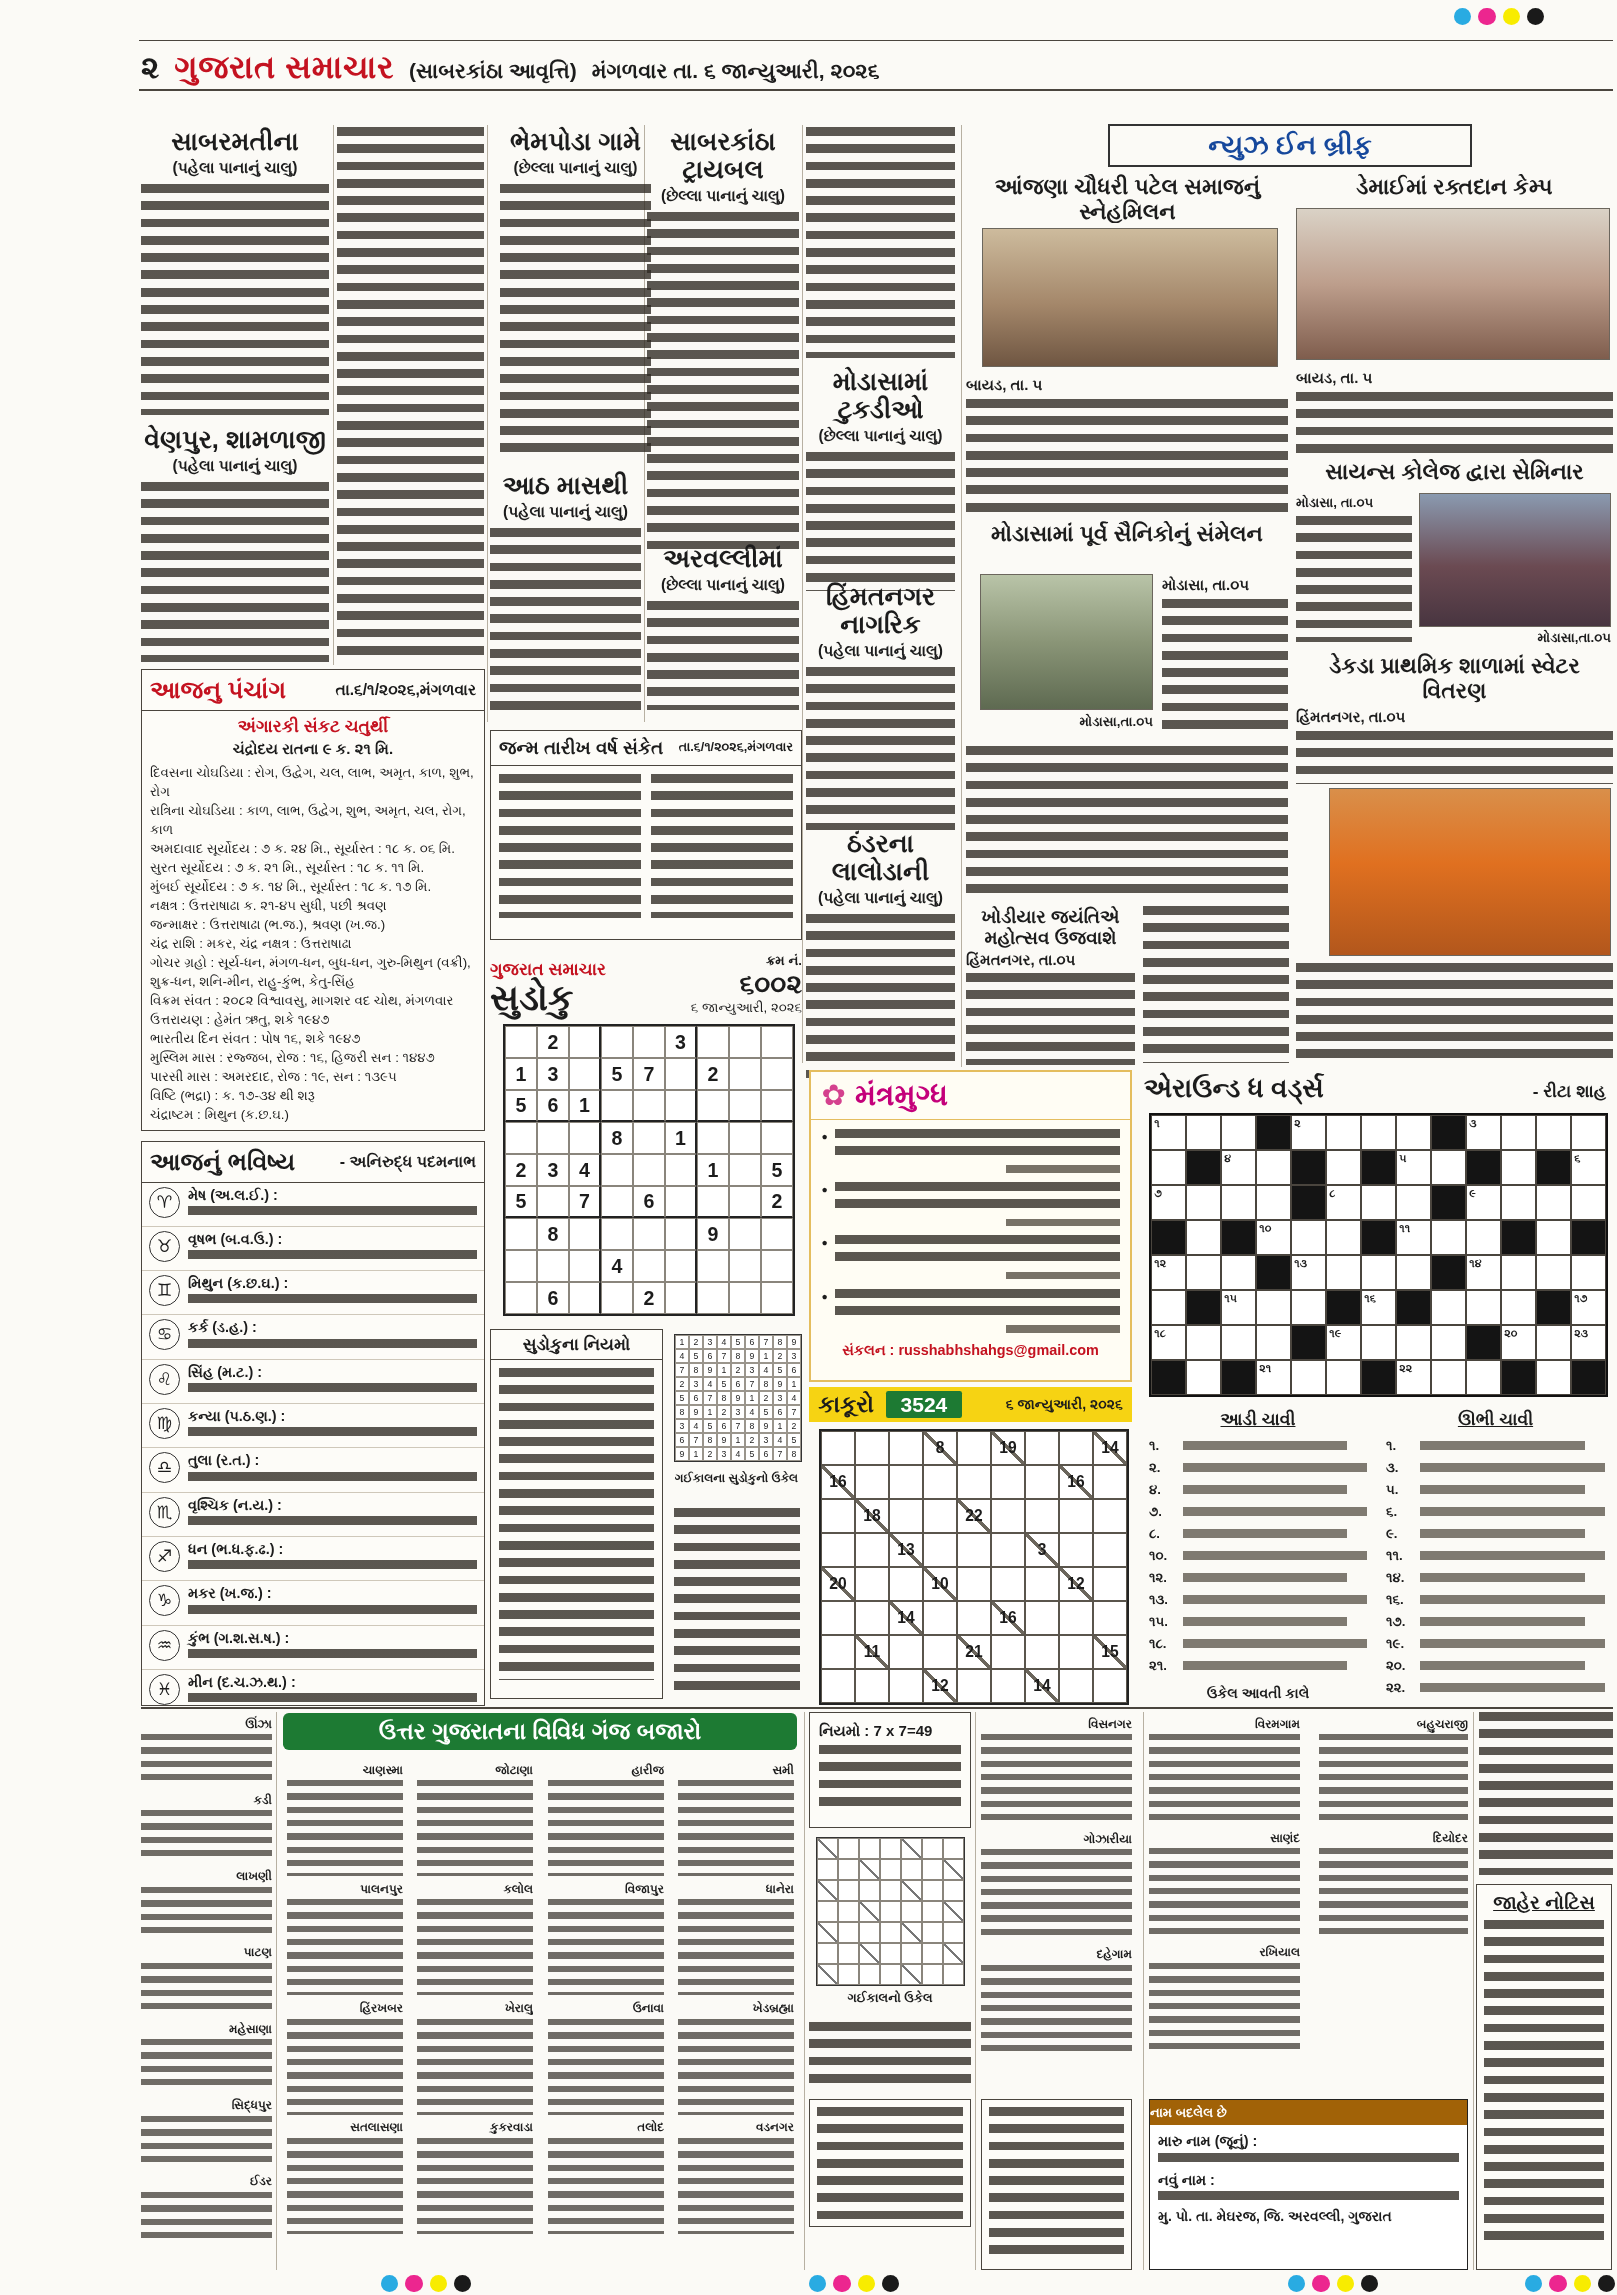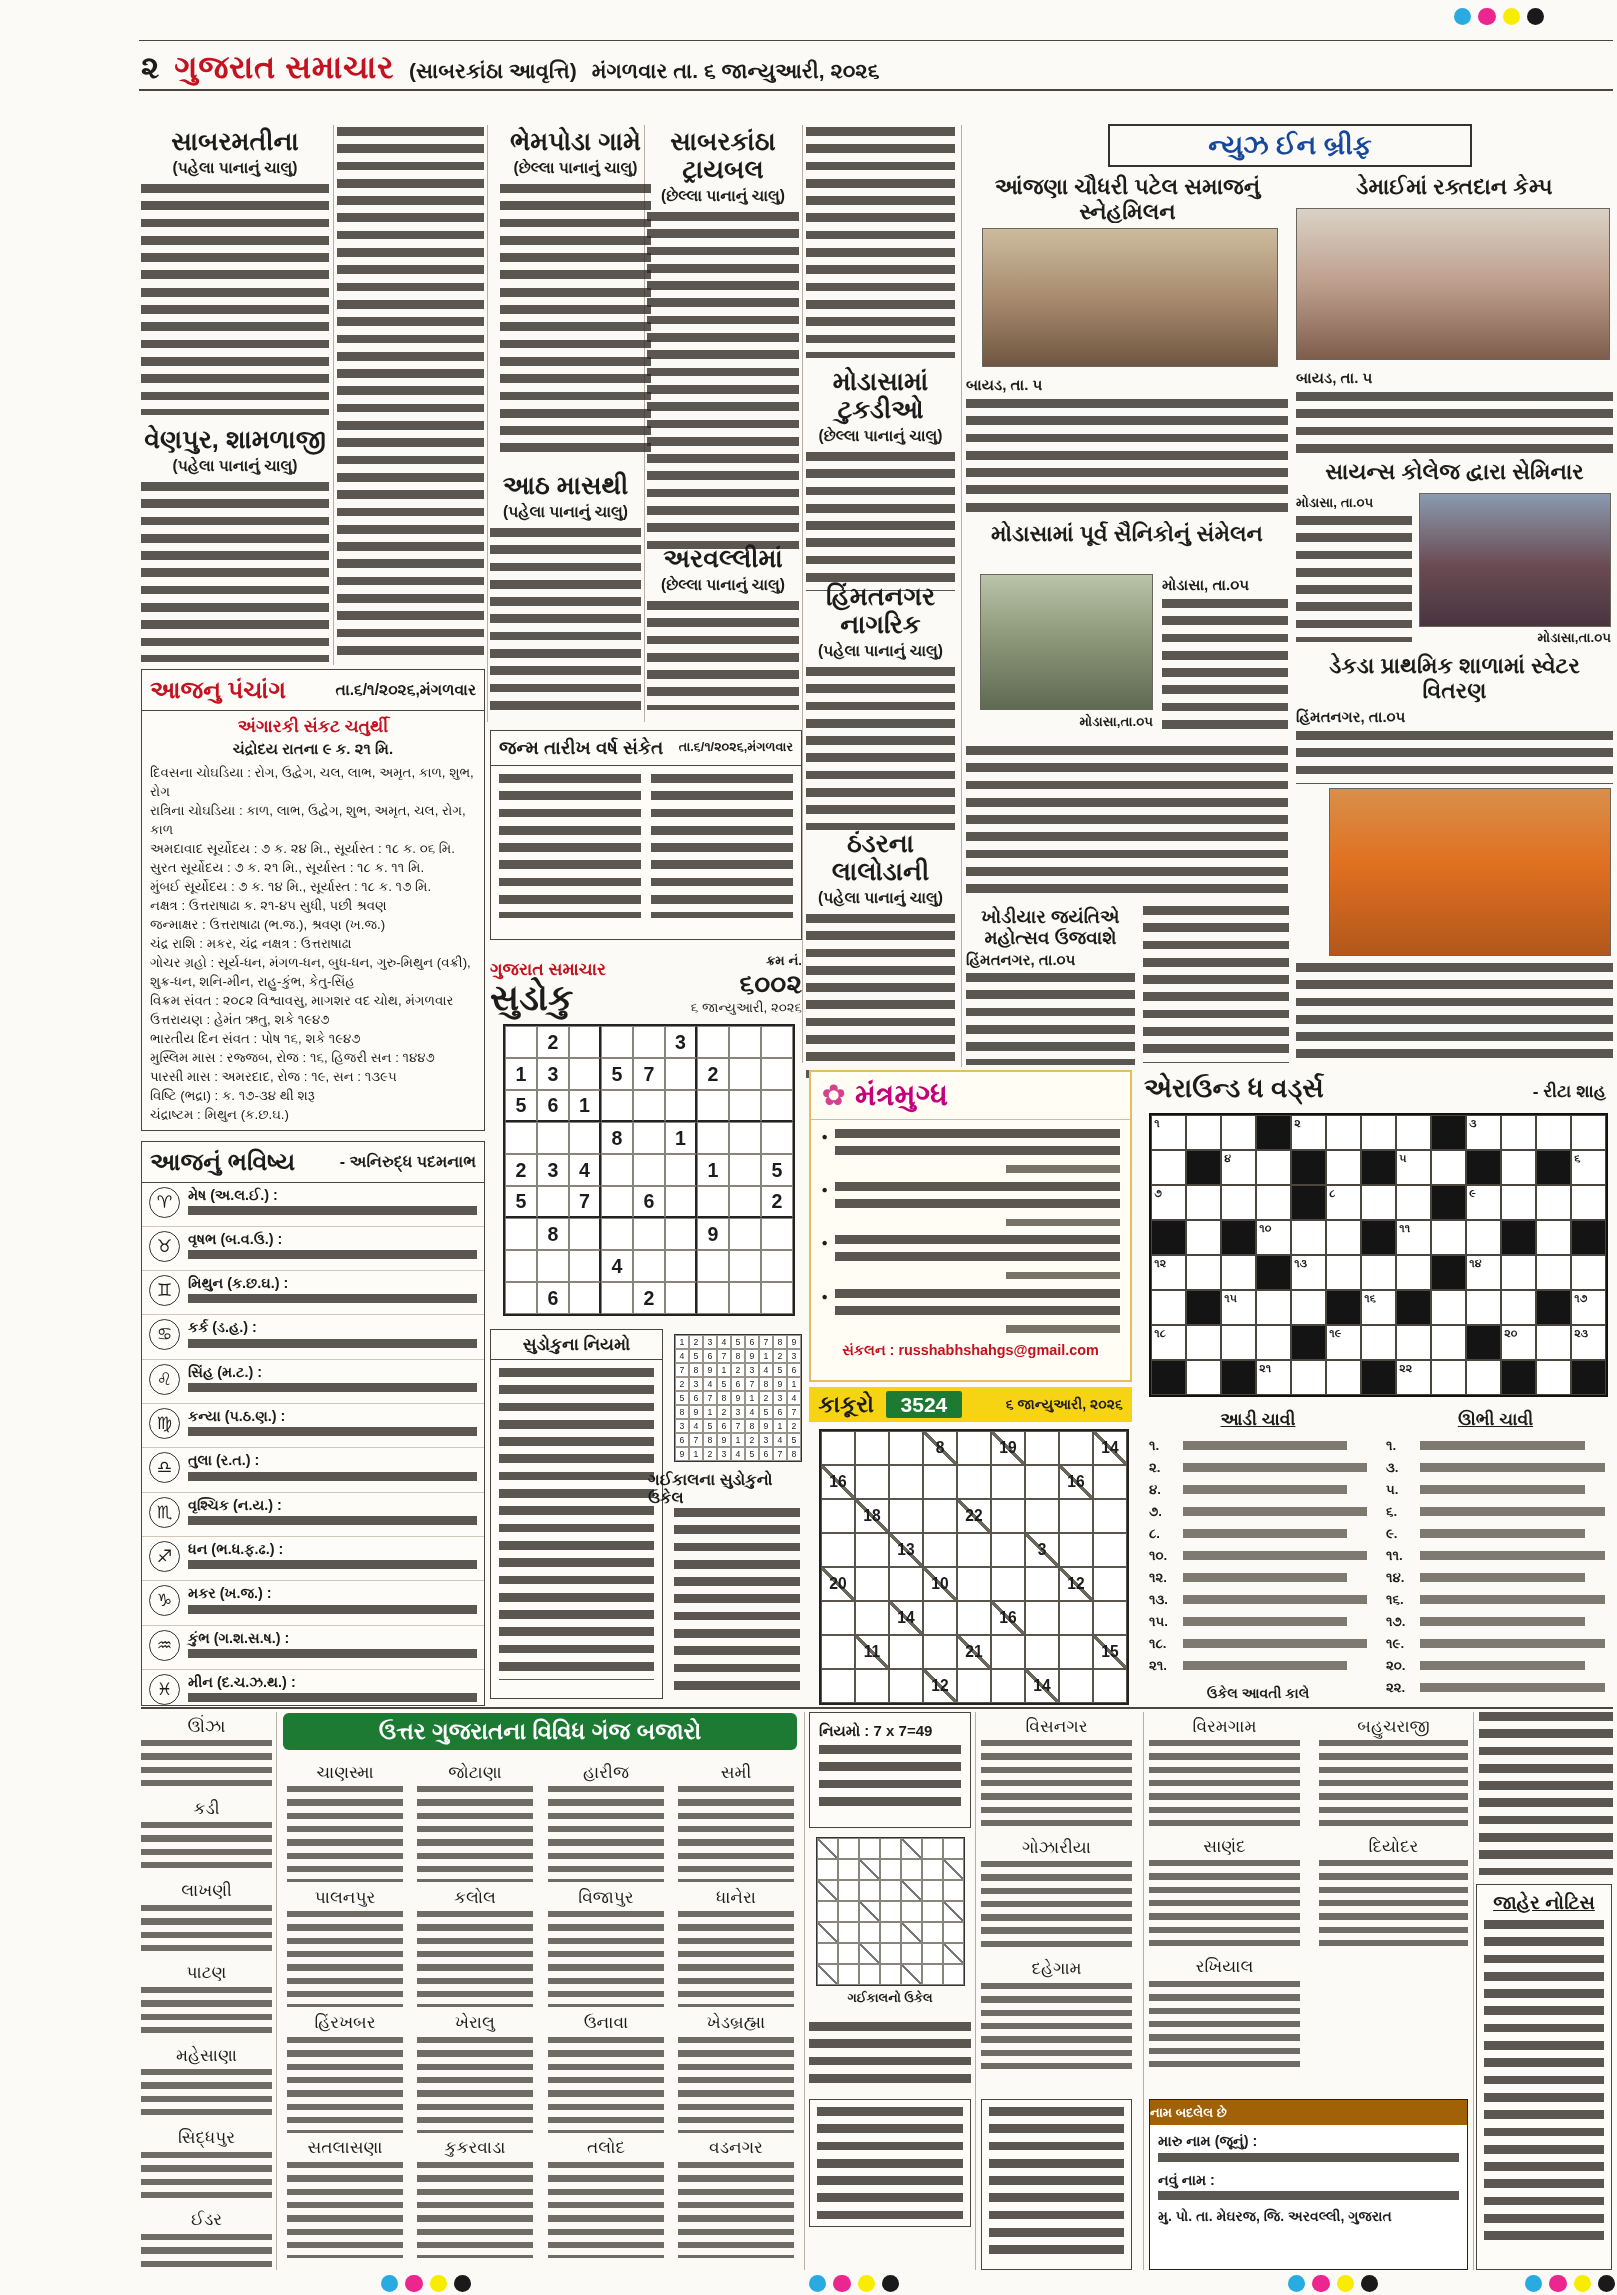--- a/index.html
+++ b/index.html
@@ -87,21 +87,21 @@
 .blk{background:#141414}
 .cw-n{position:absolute;top:0.6px;left:2.3px;font-size:11px;font-weight:bold}
 .clue-hd{font-weight:bold;font-size:17.3px;text-align:center;text-decoration:underline;margin-bottom:4.6px}
 .clue{display:flex;gap:5.8px;align-items:center;height:22px}
 .cl-n{font-weight:bold;font-size:13.3px;min-width:28px}
 .cl-bar{flex:1;height:8.7px;background:#564f44;opacity:.75}
 .clue:nth-child(odd) .cl-bar{margin-right:19.6px}
 .cw-note{font-weight:bold;font-size:14px;text-align:center;margin-top:8px}
 
 .mk-hd{background:#1d7a33;color:#fff;font-weight:bold;font-size:23px;text-align:center;border-radius:5.8px;display:flex;align-items:center;justify-content:center}
-.mk-nm{font-weight:normal;font-size:17px;text-align:center;margin:4.6px 0 3.5px}
+.mk-nm{font-weight:bold;font-size:12px;text-align:right;margin:4.6px 0 3.5px}
 .mk-blk{margin-bottom:5.8px}
 .mk-left .pft{height:53px}
 .mk-box .pft{height:96px}
 .mk-e .pft{height:92px}
 .mk-f .pft{height:91px}
 
 .notice{border:1.7px solid #4a453e;background:#fdfcf8;padding:7px}
 .notice-t{font-weight:bold;font-size:19px;text-align:center;text-decoration:underline;margin-bottom:5.8px}
 .sig{font-weight:bold;font-size:14.4px;text-align:right;margin-top:5.8px}
 .nc-hd{background:#a16207;color:#fff;font-weight:bold;font-size:13px;text-align:left;padding:4.6px 0}
@@ -495,21 +495,21 @@
       <div class="ms-c">9</div>
       <div class="ms-c">1</div>
       <div class="ms-c">2</div>
       <div class="ms-c">3</div>
       <div class="ms-c">4</div>
       <div class="ms-c">5</div>
       <div class="ms-c">6</div>
       <div class="ms-c">7</div>
       <div class="ms-c">8</div>
     </div>
-  <div class="abs" style="left:648px;top:1471px;width:133px;font-size:16px;font-weight:bold;">ગઈકાલના સુડોકુનો ઉકેલ</div>
+  <div class="abs" style="left:670px;top:1471px;width:133px;font-size:12px;font-weight:bold;text-align:center">ગઈકાલના સુડોકુનો ઉકેલ</div>
   <div class="abs ft" style="left:674px;top:1508px;width:126px;height:185px"></div>
 
   <div class="abs mantra" style="left:809px;top:1070px;width:323px;height:312px;overflow:hidden">
     <div style="display:flex;align-items:center;gap:9.2px;padding:5.8px 10.4px;border-bottom:1.2px solid #e4bd5e">
       <span class="lotus">✿</span>
       <span class="mantra-t">મંત્રમુગ્ધ</span>
     </div>
     <div class="mq">
         <div class="mq-line">
           <div class="ft"></div>

